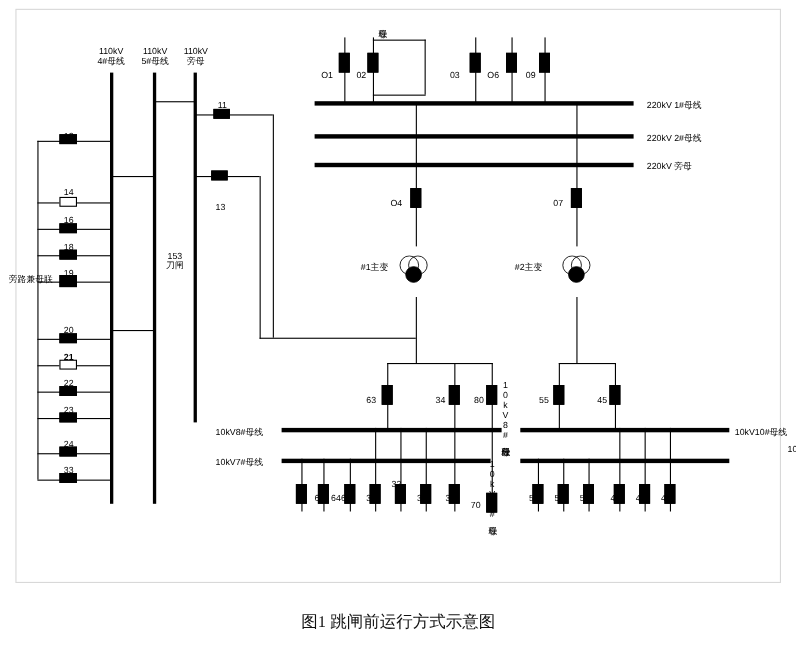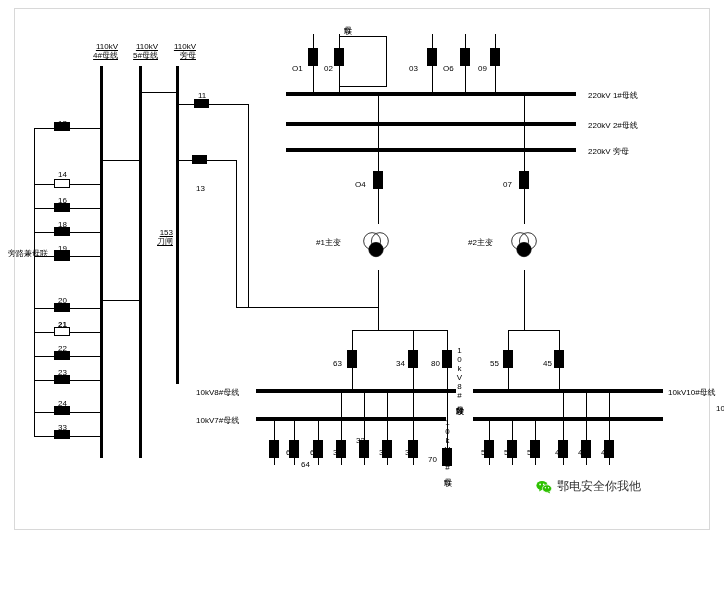--- a/index.html
+++ b/index.html
@@ -37,22 +37,21 @@
     white-space: nowrap;
     color: #000;
   }
   .lbl.v {
     writing-mode: vertical-rl;
     text-orientation: upright;
     white-space: nowrap;
     letter-spacing: 0px;
   }
   .lbl.c {
-    text-align: right;
-    text-decoration: underline;
+    text-align: center;
   }
   .bar {
     position: absolute;
     background: #000;
   }
   
   .cb {
     position: absolute;
     background: #000;
     border: 1px solid #000;
@@ -214,21 +213,21 @@
   <div class="lbl" style="left:478px; top:64px;">09</div>
 
   <div class="wire" style="left:378px; top:94px; width:1px; height:130px;"></div>
   <div class="cb" style="left:373px; top:171px; width:10px; height:18px;"></div>
   <div class="lbl" style="left:355px; top:180px;">O4</div>
 
   <div class="wire" style="left:524px; top:94px; width:1px; height:130px;"></div>
   <div class="cb" style="left:519px; top:171px; width:10px; height:18px;"></div>
   <div class="lbl" style="left:503px; top:180px;">07</div>
 
-  <div class="lbl" style="left:316px; top:238px;">#1主变</div>
+  <div class="lbl" style="left:328px; top:238px;">#1主变</div>
   <svg class="xfmr" style="left:354px; top:232px;" viewBox="0 0 44 40">
     <circle cx="16" cy="14" r="13" fill="none" stroke="#000" stroke-width="1.2"></circle>
     <circle cx="28" cy="14" r="13" fill="none" stroke="#000" stroke-width="1.2"></circle>
     <circle cx="22" cy="27" r="11" fill="#000" stroke="#000" stroke-width="1.2"></circle>
   </svg>
   <div class="wire" style="left:378px; top:270px; width:1px; height:60px;"></div>
 
   <div class="lbl" style="left:468px; top:238px;">#2主变</div>
   <svg class="xfmr" style="left:502px; top:232px;" viewBox="0 0 44 40">
     <circle cx="16" cy="14" r="13" fill="none" stroke="#000" stroke-width="1.2"></circle>
@@ -273,21 +272,21 @@
   <div class="bar" style="left:256px; top:417px; width:190px; height:4px;"></div>
   <div class="lbl" style="left:196px; top:416px;">10kV7#母线</div>
 
   <div class="bar" style="left:473px; top:389px; width:190px; height:4px;"></div>
   <div class="lbl" style="left:668px; top:388px;">10kV10#母线</div>
   <div class="bar" style="left:473px; top:417px; width:190px; height:4px;"></div>
   <div class="lbl" style="left:668px; top:404px;margin-left:48px;">10kV9#母线</div>
 
   <div class="wire" style="left:274px; top:417px; width:1px; height:48px;"></div>
   <div class="cb" style="left:269px; top:440px; width:10px; height:18px;"></div>
-  <div class="lbl" style="left:266px; top:460px;padding-left:35px;">64</div>
+  <div class="lbl" style="left:266px; top:448px;padding-left:35px;">64</div>
 
   <div class="wire" style="left:294px; top:417px; width:1px; height:48px;"></div>
   <div class="cb" style="left:289px; top:440px; width:10px; height:18px;"></div>
   <div class="lbl" style="left:286px; top:448px;">62</div>
 
   <div class="wire" style="left:318px; top:417px; width:1px; height:48px;"></div>
   <div class="cb" style="left:313px; top:440px; width:10px; height:18px;"></div>
   <div class="lbl" style="left:310px; top:448px;">61</div>
 
   <div class="wire" style="left:341px; top:389px; width:1px; height:76px;"></div>
@@ -326,30 +325,16 @@
   <div class="lbl" style="left:555px; top:448px;">46</div>
 
   <div class="wire" style="left:586px; top:389px; width:1px; height:76px;"></div>
   <div class="cb" style="left:581px; top:440px; width:10px; height:18px;"></div>
   <div class="lbl" style="left:578px; top:448px;">47</div>
 
   <div class="wire" style="left:609px; top:389px; width:1px; height:76px;"></div>
   <div class="cb" style="left:604px; top:440px; width:10px; height:18px;"></div>
   <div class="lbl" style="left:601px; top:448px;">48</div>
 
-  <div class="wechat">
-    <span class="wechat-logo">
-      <svg width="16" height="14" viewBox="0 0 16 14">
-        <ellipse cx="6" cy="5.5" rx="5.6" ry="4.6" fill="#2dc100"></ellipse>
-        <polygon points="3.6,9 3.2,11.6 5.6,10" fill="#2dc100"></polygon>
-        <circle cx="4.1" cy="4.4" r="0.85" fill="#fff"></circle>
-        <circle cx="7.7" cy="4.4" r="0.85" fill="#fff"></circle>
-        <ellipse cx="11" cy="8.6" rx="4.6" ry="3.8" fill="#2dc100" stroke="#fff" stroke-width="0.7"></ellipse>
-        <polygon points="13.4,11.4 14.2,13.5 11.6,12.3" fill="#2dc100"></polygon>
-        <circle cx="9.4" cy="7.8" r="0.7" fill="#fff"></circle>
-        <circle cx="12.5" cy="7.8" r="0.7" fill="#fff"></circle>
-      </svg>
-    </span>
-    <span class="wechat-text">鄂电安全你我他</span>
-  </div>
-
+
+  <div class="caption">图1  跳闸前运行方式示意图</div>
 
 </div>
 
 </body></html>

